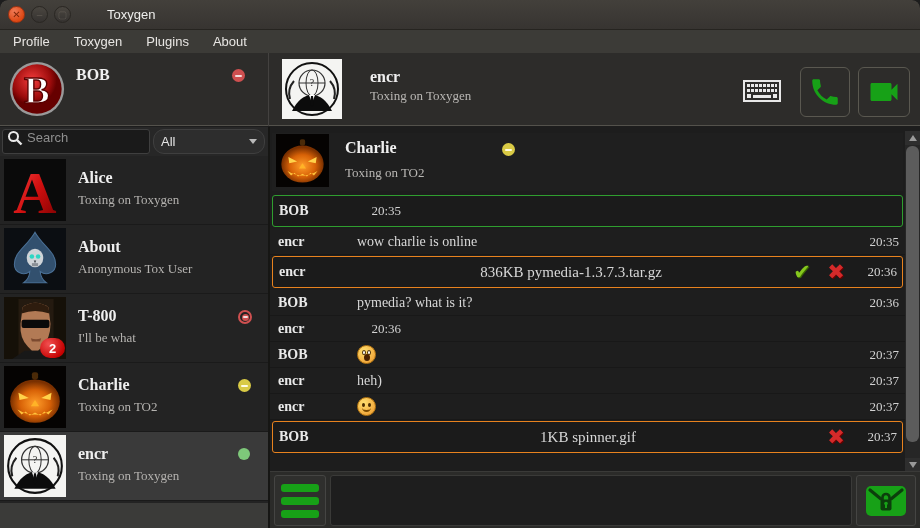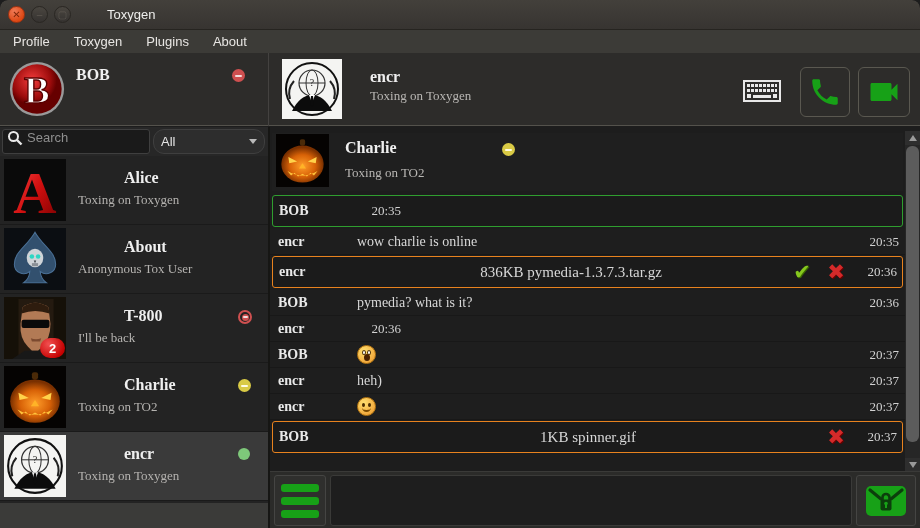--- a/index.html
+++ b/index.html
@@ -75,21 +75,21 @@
   .filter-dd .lbl { margin-left:7px; flex:1; }
   .filter-dd .caret { width:0; height:0; border-left:4px solid transparent; border-right:4px solid transparent;
     border-top:5px solid #b9b9b9; margin-right:7px; }
 
   
   #contact-list { position:absolute; left:0; top:29px; width:268px; height:347px; }
   .contact-row { position:relative; width:268px; height:69px; background:#232323; border-bottom:1px solid #1a1a1a; }
   .contact-row.selected { background:#3a3a3a; }
   .contact-row .avatar { position:absolute; left:4px; top:3px; width:62px; height:62px; }
   .contact-row .cname { position:absolute; left:78px; top:13px; font-family:"Liberation Serif", serif;
-    font-weight:bold; font-size:16px; color:#efefef;margin-left:46px; }
+    font-weight:bold; font-size:16px; color:#efefef; }
   .contact-row .cstatus { position:absolute; left:78px; top:36px; font-family:"Liberation Serif", serif;
     font-size:13px; color:#b5b3b0; }
   .contact-row .status-dot { position:absolute; left:238px; top:16px; }
   .badge { position:absolute; left:40px; top:44px; min-width:25px; height:20px; border-radius:10px;
     background:radial-gradient(circle at 35% 30%,#f25050,#c40000 75%); color:#fff; font-weight:bold;
     font-size:13px; display:flex; align-items:center; justify-content:center; }
   .sidebar-bottom { position:absolute; left:0; top:376px; width:268px; height:25px; background:#3b3b39; }
 
   
   .msg-area { position:absolute; left:0; top:0; width:635px; height:344px; overflow:hidden; padding-top:4px; }
@@ -295,21 +295,21 @@
           <div class="avatar"><svg width="100%" height="100%" viewBox="0 0 60 60">
       <rect width="60" height="60" fill="#151008"></rect>
       <rect x="14" y="2" width="34" height="58" fill="#241a10"></rect>
       <path d="M18 10 q12 -9 25 0 l2 16 q0 14 -8 22 l-4 4 h-6 l-4-4 q-8-8 -7-22 z" fill="#b27a55"></path>
       <path d="M18 10 q12 -9 25 0 l1 6 q-14 -5 -27 0 z" fill="#2e1c0e"></path>
       <rect x="17" y="22" width="27" height="8" rx="2" fill="#0a0a0a"></rect>
       <path d="M26 40 q5 2 10 0 l-1 3 h-8 z" fill="#7c4a30"></path>
       <path d="M8 60 l12-8 h20 l14 8 z" fill="#181818"></path>
             </svg></div>
           <div class="cname">T-800</div>
-          <div class="cstatus">I'll be back</div>
+          <div class="cstatus">I'll be what</div>
           <span class="status-dot dot-busy-ring"></span>
           <div class="badge">2</div>
         </div>
         <div class="contact-row">
           <div class="avatar"><svg width="100%" height="100%" viewBox="0 0 60 60">
       <defs>
                 <radialGradient id="pg" cx="50%" cy="55%">
                   <stop offset="0%" stop-color="#ff9e2a"></stop>
                   <stop offset="60%" stop-color="#d86207"></stop>
                   <stop offset="100%" stop-color="#7a3000"></stop>

